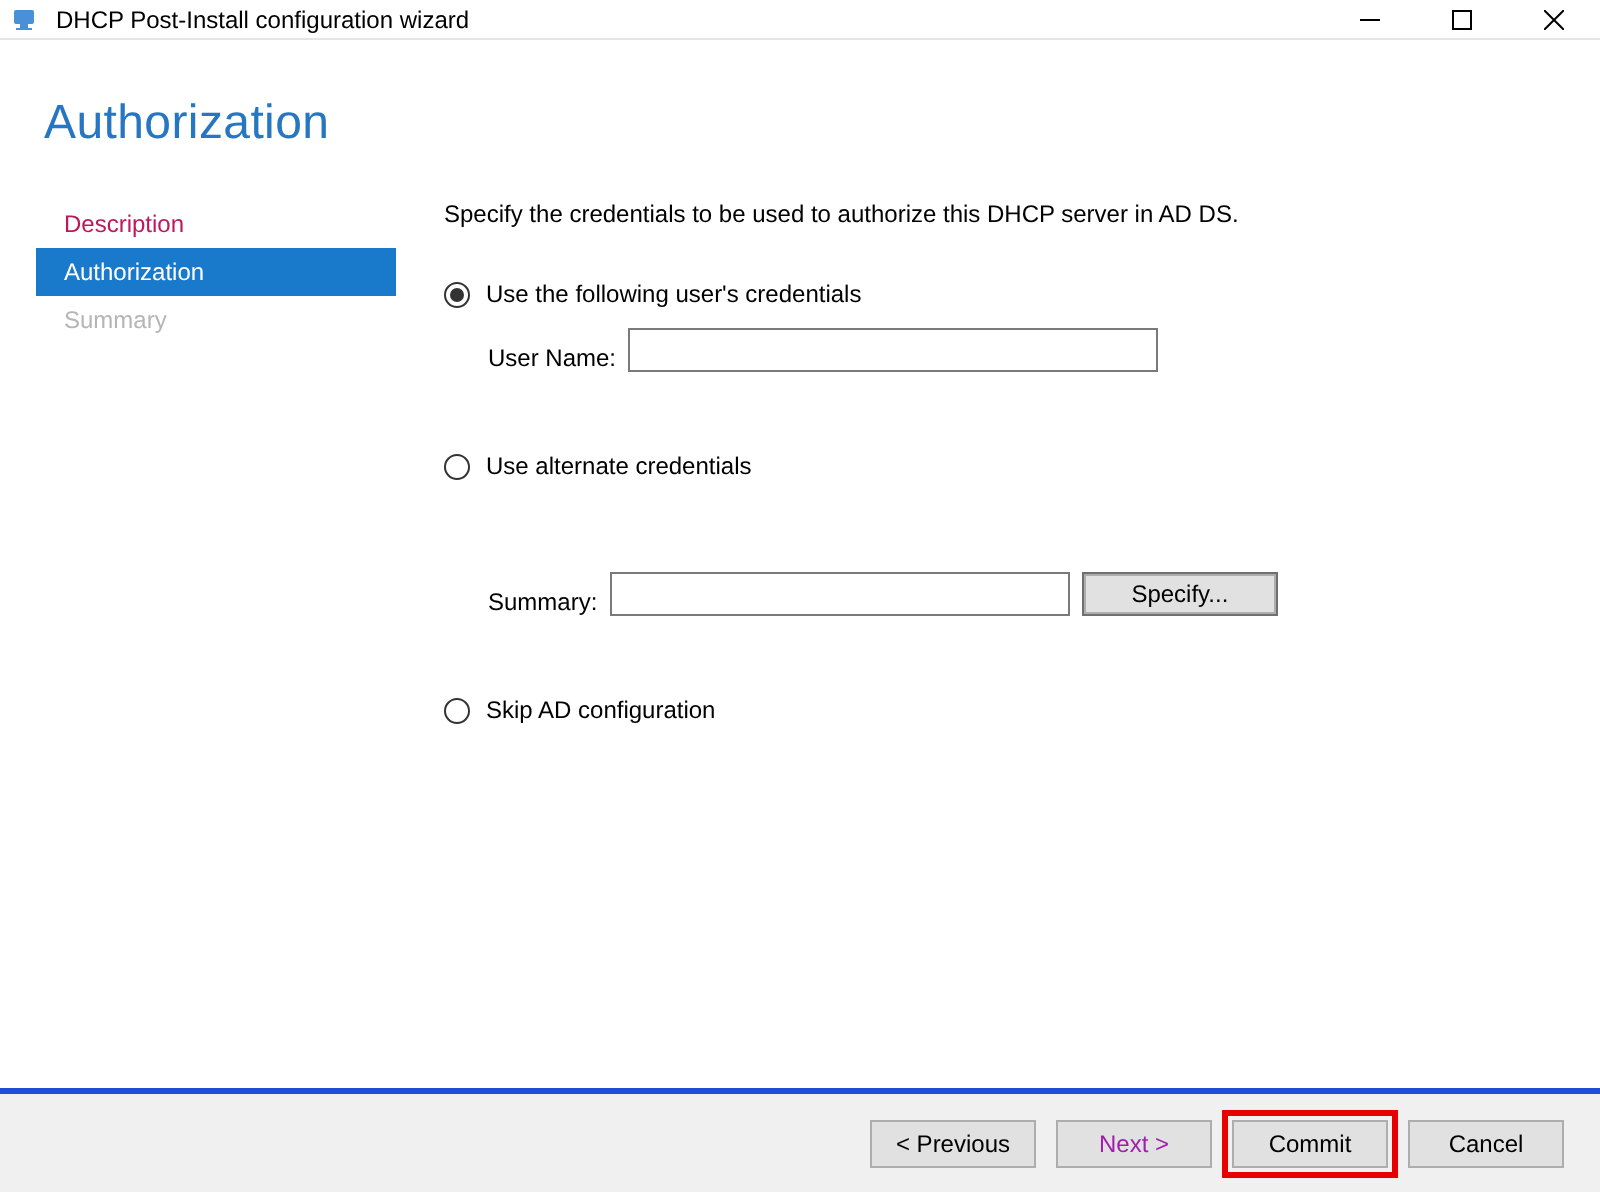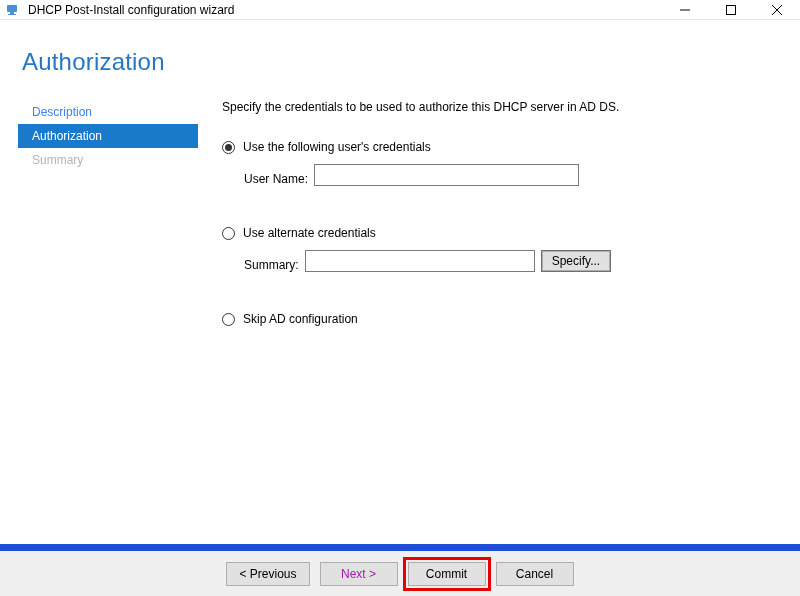--- a/index.html
+++ b/index.html
@@ -56,21 +56,21 @@
     .sidebar {
       width: 180px;
       flex-shrink: 0;
       padding-top: 6px;
     }
     .sidebar-item {
       height: 24px;
       line-height: 24px;
       padding: 0 14px;
       font-size: 12px;
-      color: #3b82f6;
+      color: #be185d;
       cursor: pointer;
     }
     .sidebar-item.active {
       background: #1979ca;
       color: #fff;
     }
     .sidebar-item.disabled {
       color: #b5b5b5;
       cursor: default;
     }
@@ -118,38 +118,39 @@
       height: 22px;
       border: 1px solid #7a7a7a;
       background: #fff;
       padding: 0 4px;
       font-size: 12px;
     }
     .w-265 { width: 265px; }
     .w-230 { width: 230px; }
     .btn-specify {
       height: 22px;
-      padding: 0 10px;
+      padding: 0 24px;
       border: 1px solid #707070;
       background: #e1e1e1;
       font-size: 12px;
       color: #000;
       cursor: pointer;
       box-shadow: 0 0 0 1px #adadad inset;
+      margin-top: 36px;
     }
 
     .footer {
       position: absolute;
       bottom: 0; left: 0; right: 0;
       height: 52px;
       background: #f0f0f0;
-      border-top: 7px solid #1d4ed8;
+      border-top: 3px solid #1d4ed8;
       display: flex;
       align-items: center;
-      justify-content: center;
+      justify-content: flex-end;
       padding: 0 18px;
       gap: 10px;
       margin-top: 14px;
     }
     .wiz-btn {
       min-width: 78px;
       height: 24px;
       padding: 0 12px;
       border: 1px solid #adadad;
       background: #e1e1e1;

